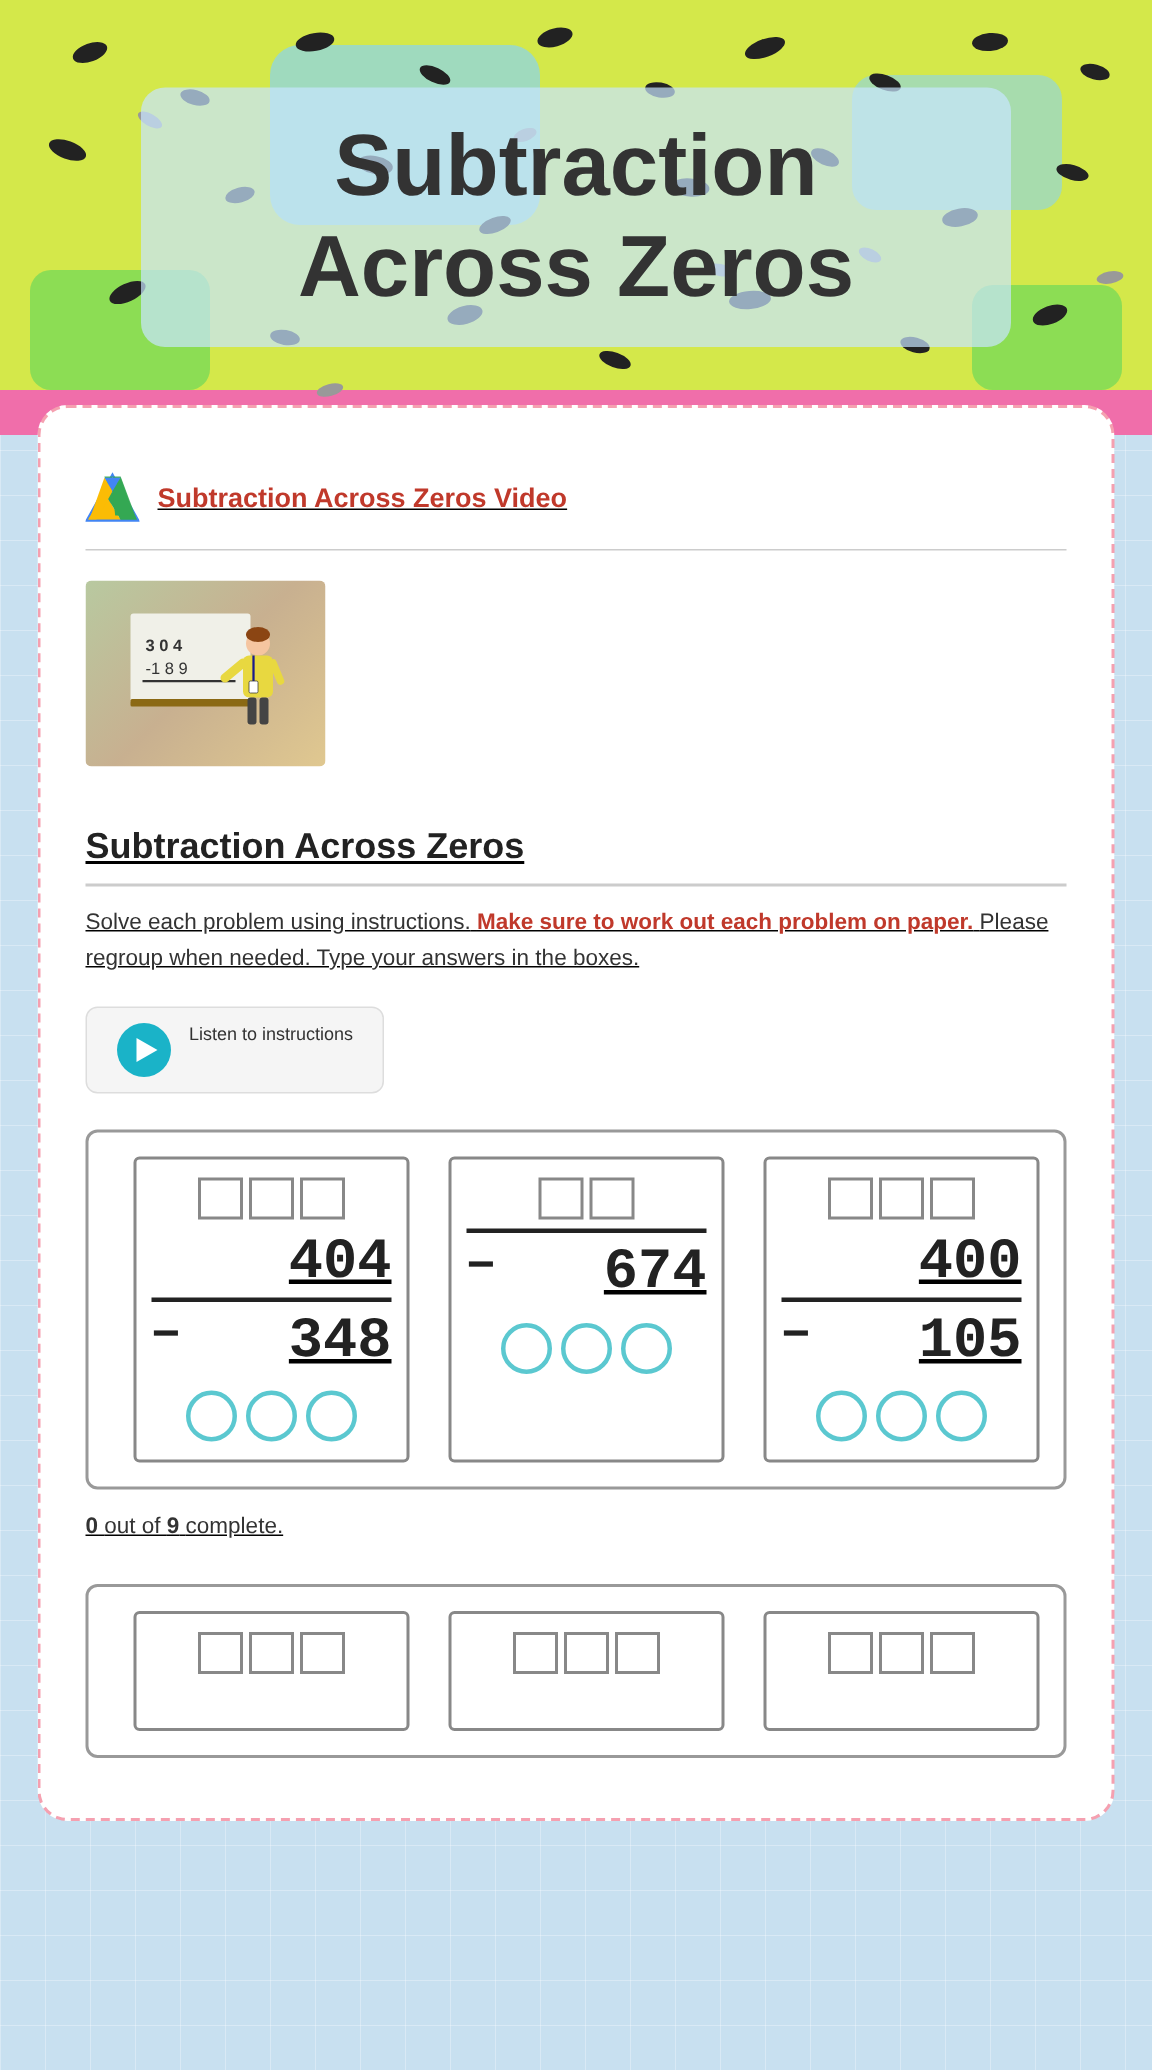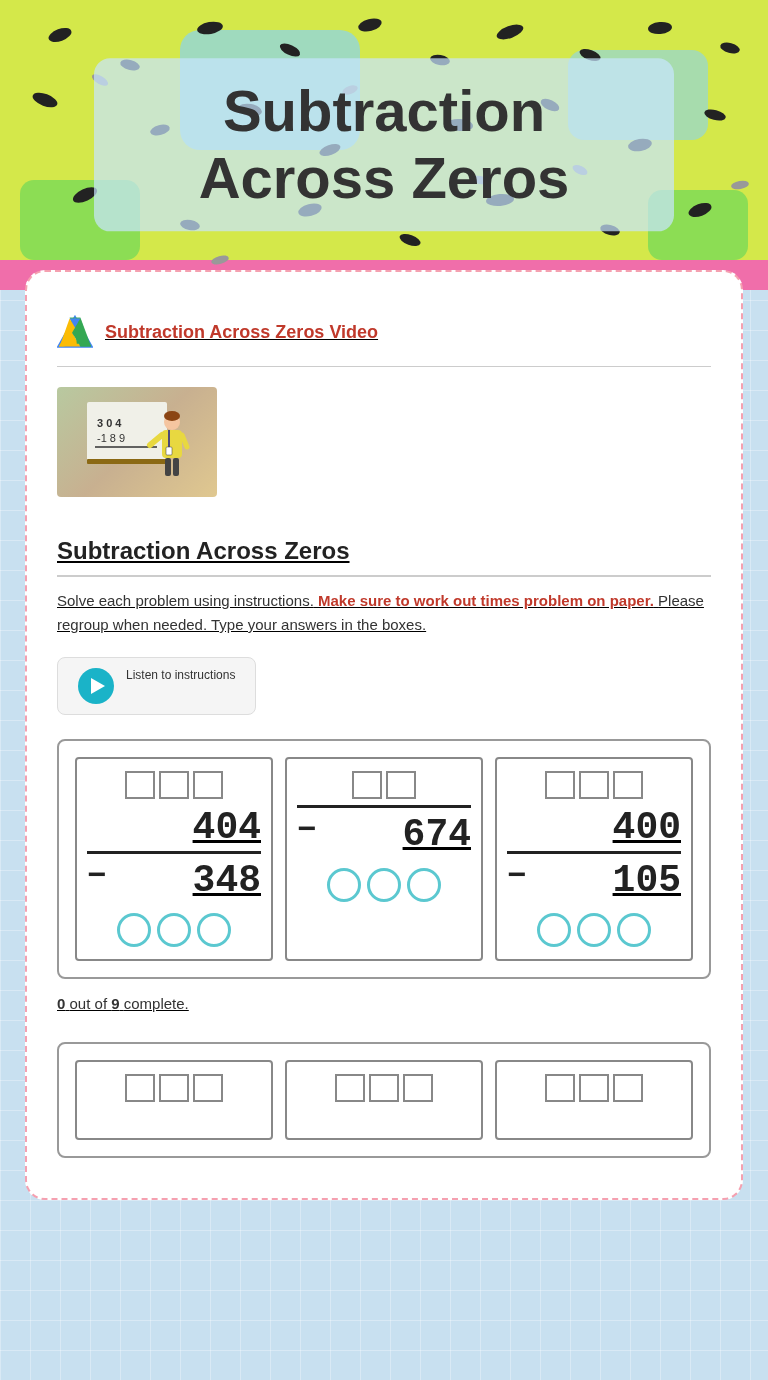--- a/index.html
+++ b/index.html
@@ -85,21 +85,21 @@
     .video-section {
       display: flex;
       align-items: flex-start;
       gap: 20px;
       margin-bottom: 10px;
       flex-wrap: wrap;
     }
 
     .video-thumb {
       width: 160px;
-      height: 110px;
+      height: 124px;
       background: #888;
       border-radius: 4px;
       flex-shrink: 0;
       overflow: hidden;
       position: relative;
     }
 
     .video-thumb-inner {
       width: 100%;
       height: 100%;
@@ -196,20 +196,21 @@
     .problem-box {
       flex: 1;
       border: 2px solid #888;
       border-radius: 4px;
       background: white;
       padding: 12px 10px;
       display: flex;
       flex-direction: column;
       align-items: center;
       min-width: 0;
+      margin-left: 14px;
     }
 
     .ans-box {
       width: 30px;
       height: 28px;
       border: 2px solid #888;
       background: white;
     }
 
     
@@ -432,21 +433,21 @@
             </svg>
           </div>
         </div>
       </div>
 
       <div class="worksheet-section">
         <h2 class="worksheet-title">Subtraction Across Zeros</h2>
 
         <p class="worksheet-instructions">
           <span>Solve each problem using instructions.</span>
-          <span class="highlight-red">Make sure to work out times problem on paper.</span>
+          <span class="highlight-red">Make sure to work out each problem on paper.</span>
           <span>Please regroup when needed. Type your answers in the boxes.</span>
         </p>
 
         
         <button class="listen-btn">
           <div class="play-icon">
             <div class="play-triangle"></div>
           </div>
           <span>Listen to instructions</span>
         </button>

